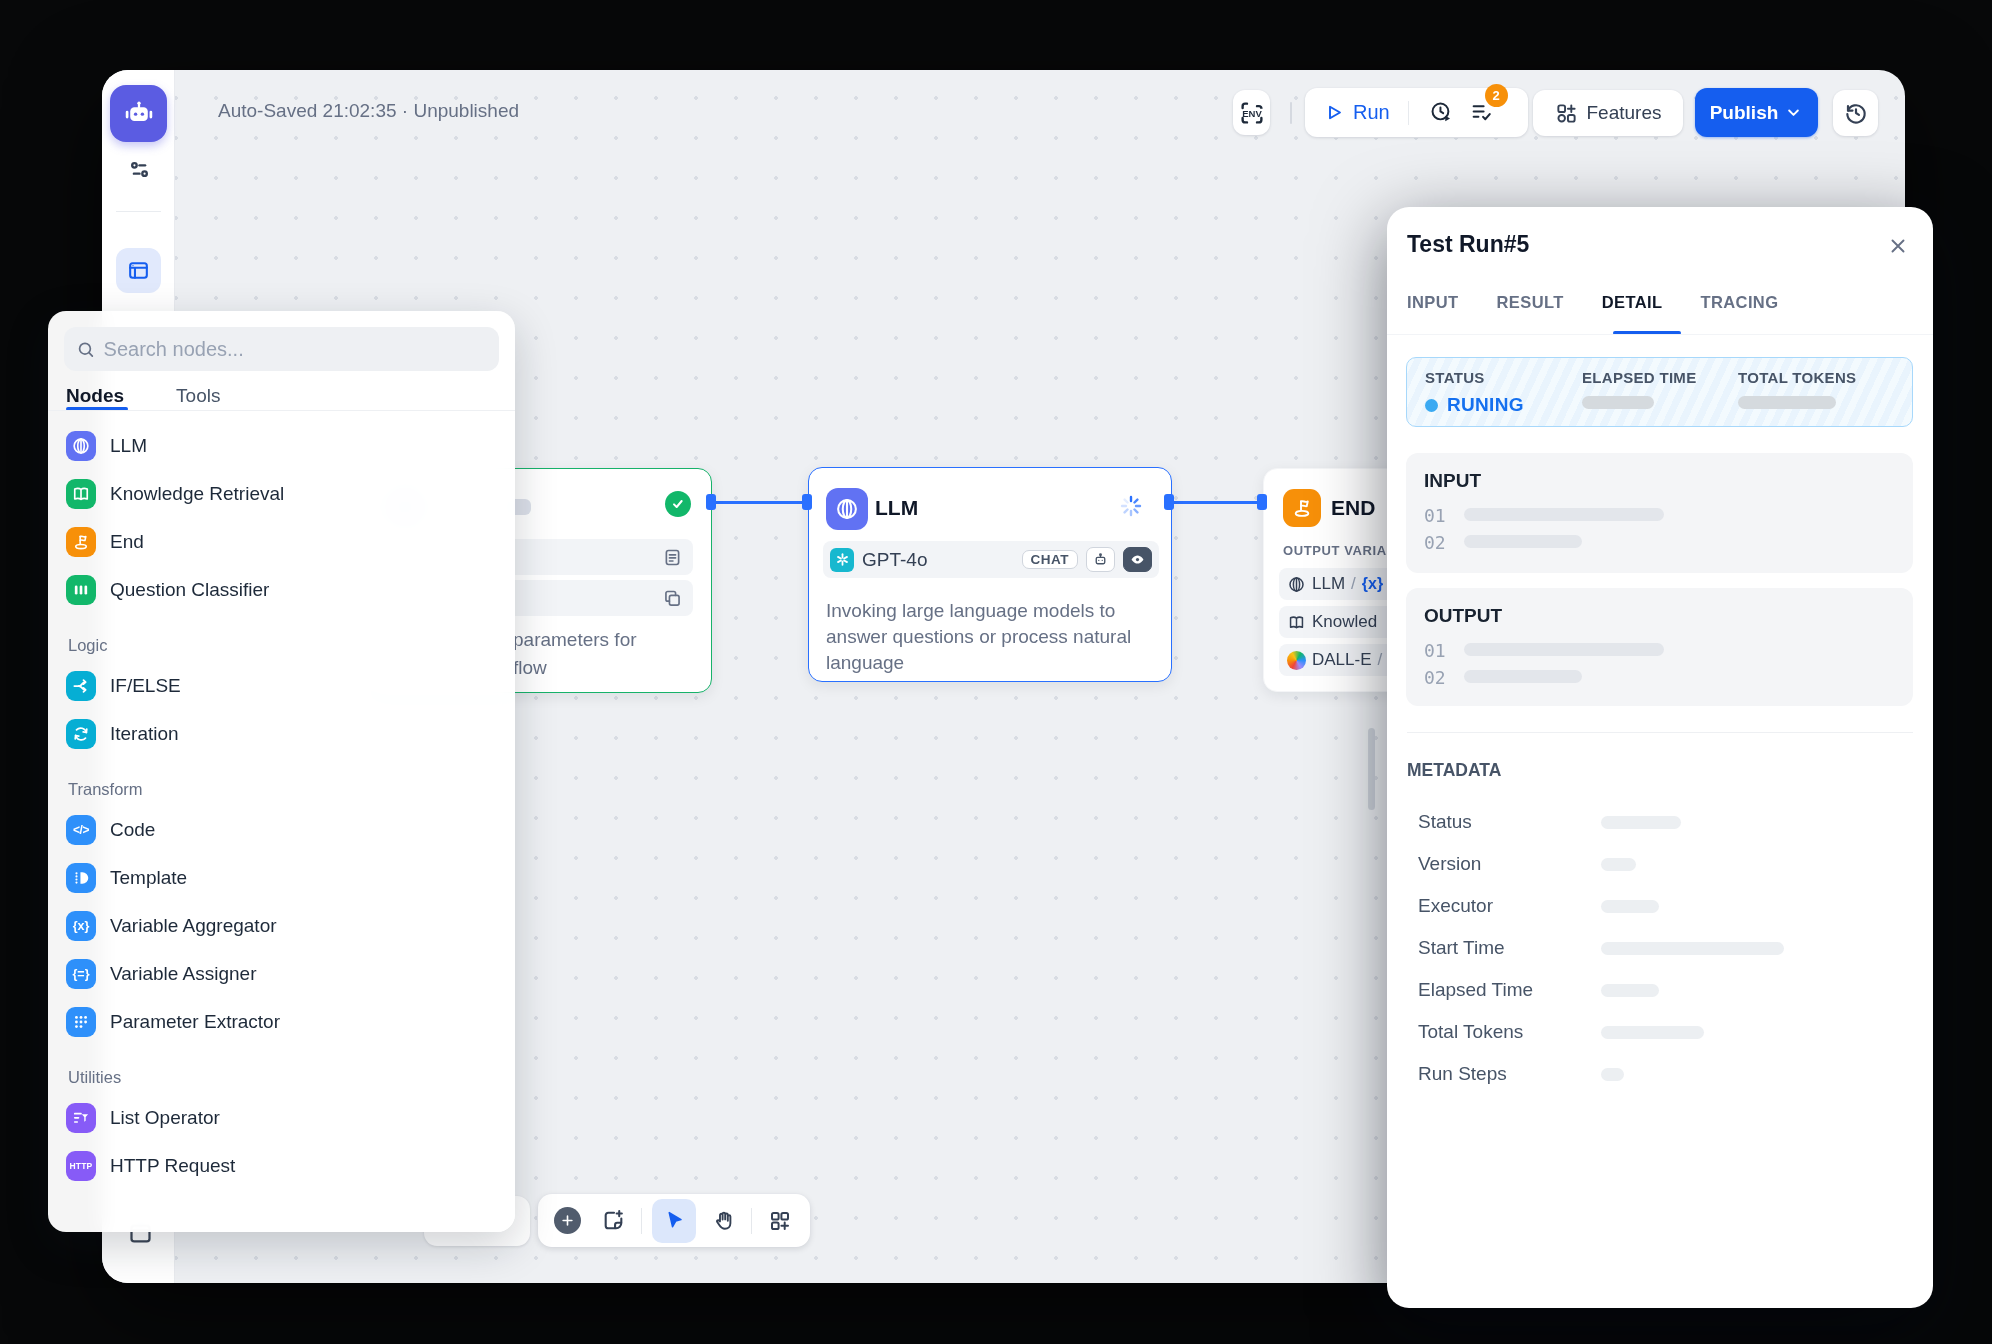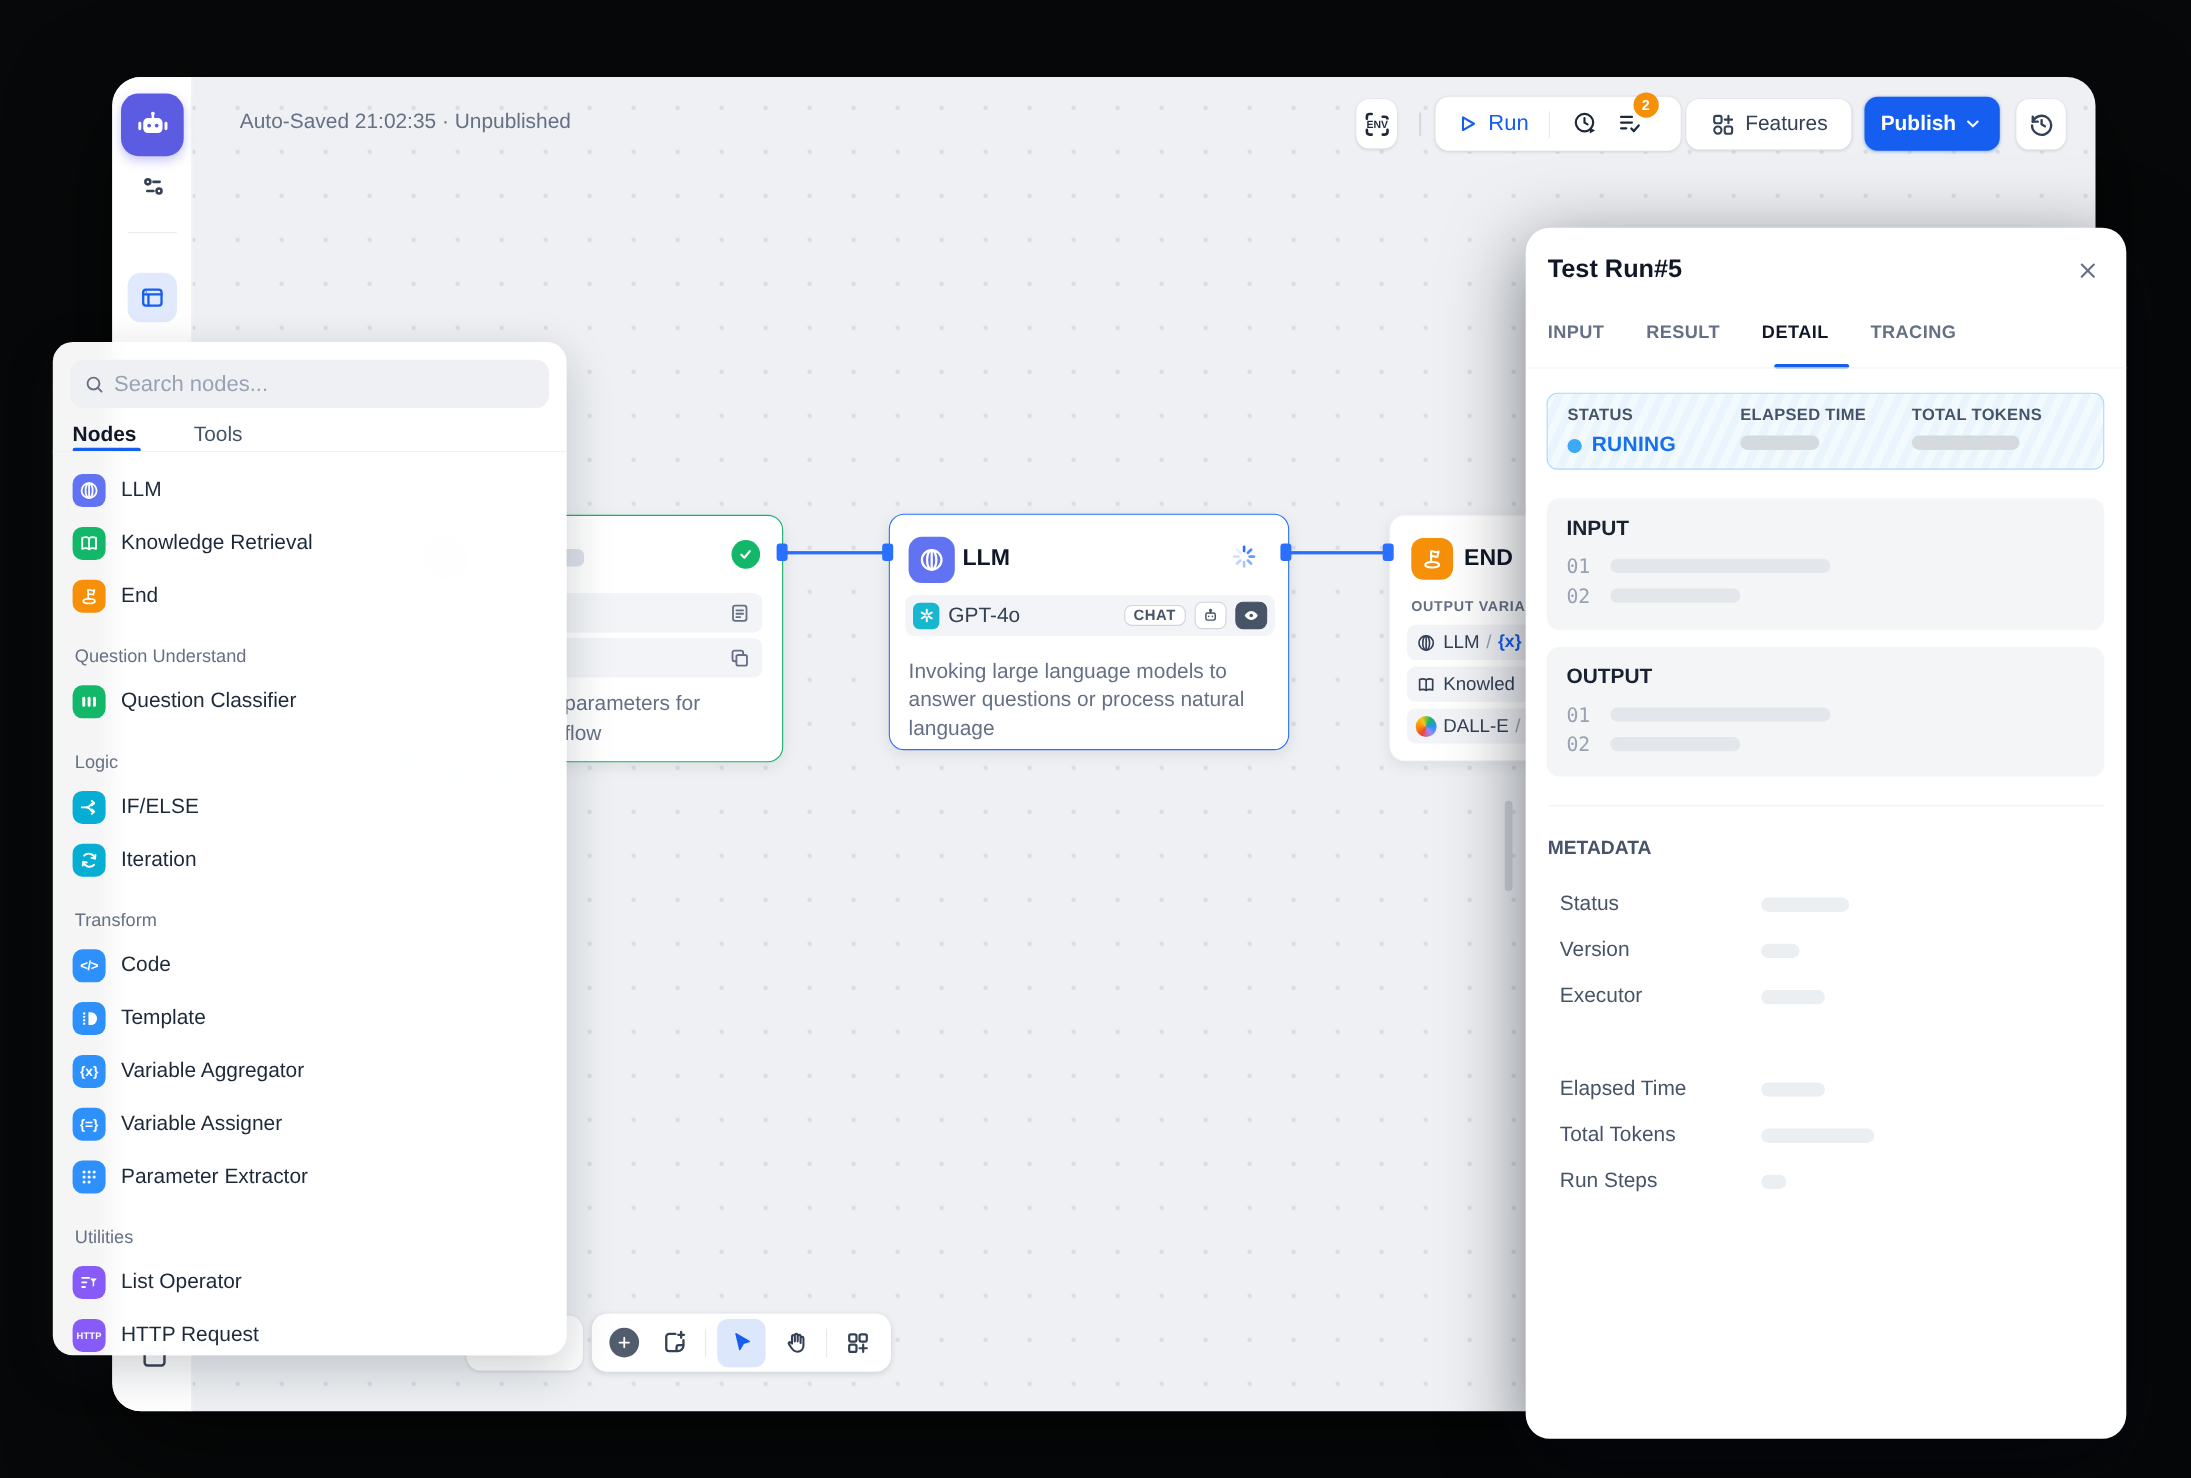--- a/index.html
+++ b/index.html
@@ -376,21 +376,20 @@
       <span class="tile" style="background:#f79009">
         <svg width="20" height="20" viewBox="0 0 24 24" fill="none" stroke="#fff" stroke-width="1.9" stroke-linecap="round" stroke-linejoin="round">
             <path d="M11 14V5.2"></path>
             <path d="M11 5.6c1.9-1.3 3.6.7 5.6.2l1.2-.4-1.1 4.8c-2 .5-3.7-1.5-5.7-.2"></path>
             <ellipse cx="12" cy="17.4" rx="6.3" ry="2.5"></ellipse>
           </svg>
       </span>
       <span class="lbl">End</span>
     </div>
 
-    <div class="p-header">Question Understand</div>
 
     <div class="p-item">
       <span class="tile" style="background:#12b76a">
         <svg width="20" height="20" viewBox="0 0 24 24">
             <rect x="4.6" y="6.5" width="3.2" height="11" rx="1.6" fill="#fff"></rect>
             <rect x="10.4" y="6.5" width="3.2" height="11" rx="1.6" fill="#fff"></rect>
             <rect x="16.2" y="6.5" width="3.2" height="11" rx="1.6" fill="#fff"></rect>
           </svg>
       </span>
       <span class="lbl">Question Classifier</span>
@@ -600,20 +599,24 @@
     <span class="bar md-bar" style="width:80px"></span>
   </div>
   <div class="md-row" style="top:646px">
     <span class="md-label">Version</span>
     <span class="bar md-bar" style="width:35px"></span>
   </div>
   <div class="md-row" style="top:688px">
     <span class="md-label">Executor</span>
     <span class="bar md-bar" style="width:58px"></span>
   </div>
+  <div class="md-row" style="top:730px">
+    <span class="md-label">Start Time</span>
+    <span class="bar md-bar" style="width:183px"></span>
+  </div>
   <div class="md-row" style="top:772px">
     <span class="md-label">Elapsed Time</span>
     <span class="bar md-bar" style="width:58px"></span>
   </div>
   <div class="md-row" style="top:814px">
     <span class="md-label">Total Tokens</span>
     <span class="bar md-bar" style="width:103px"></span>
   </div>
   <div class="md-row" style="top:856px">
     <span class="md-label">Run Steps</span>

